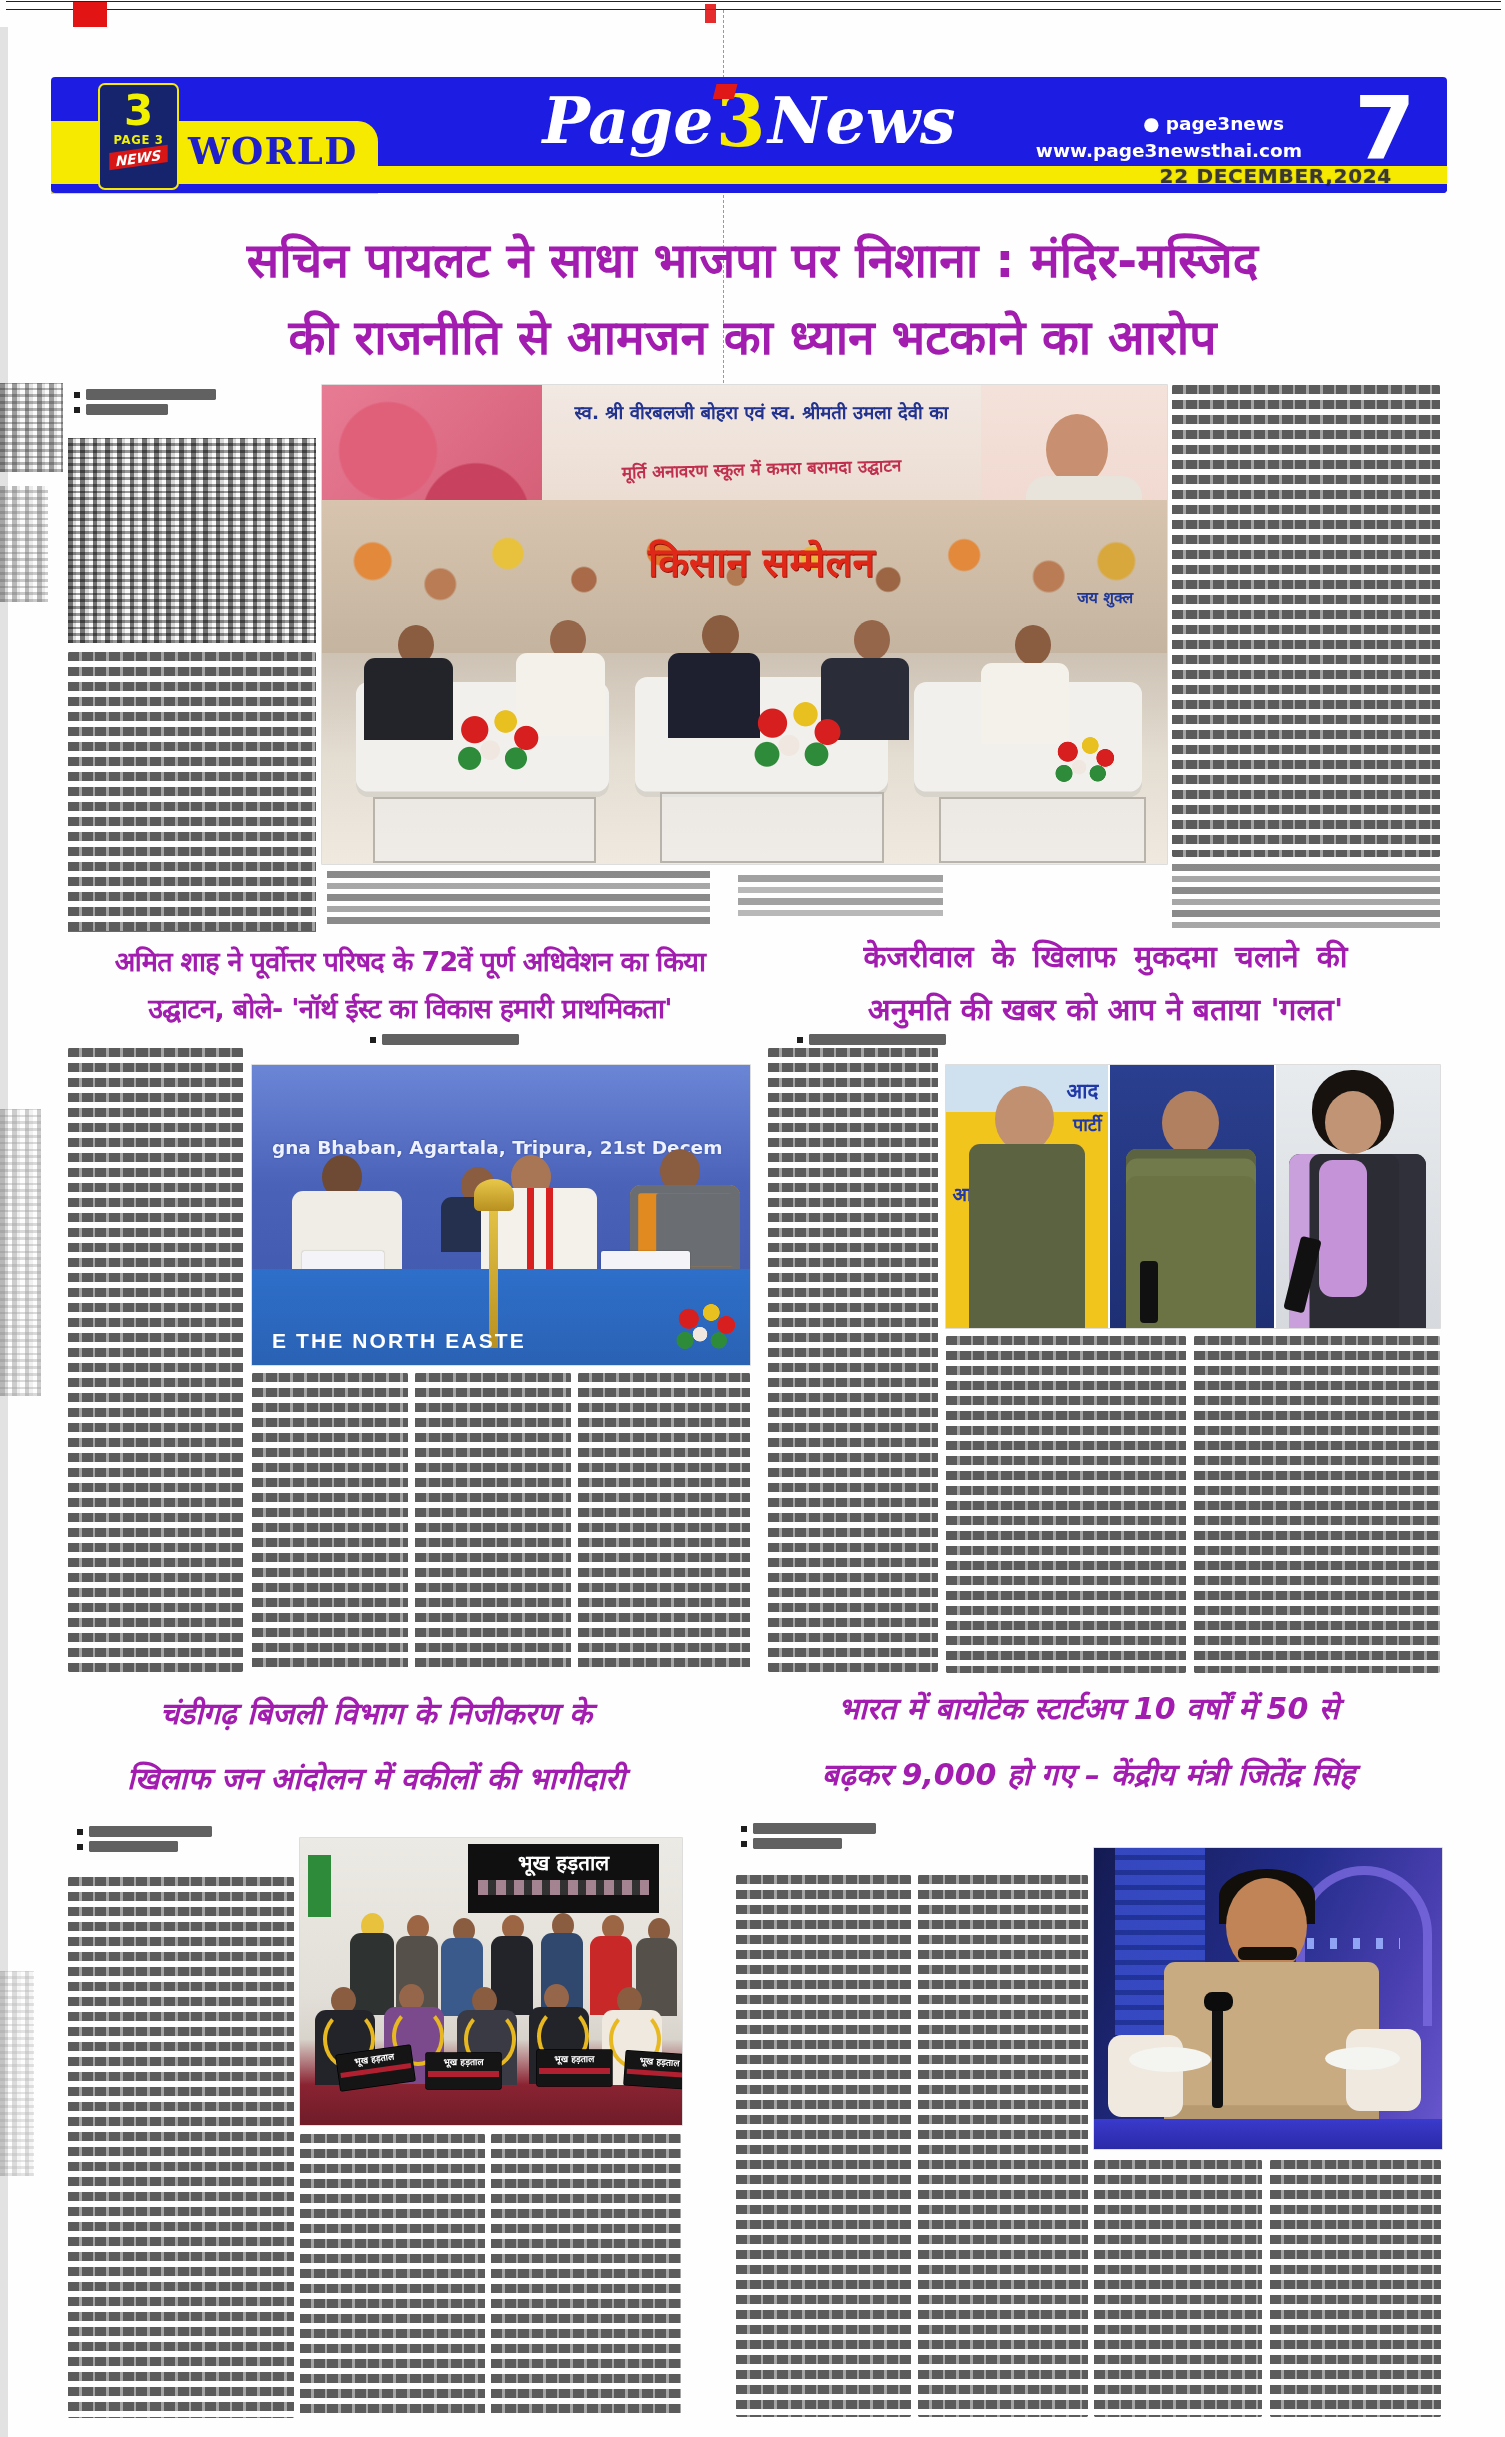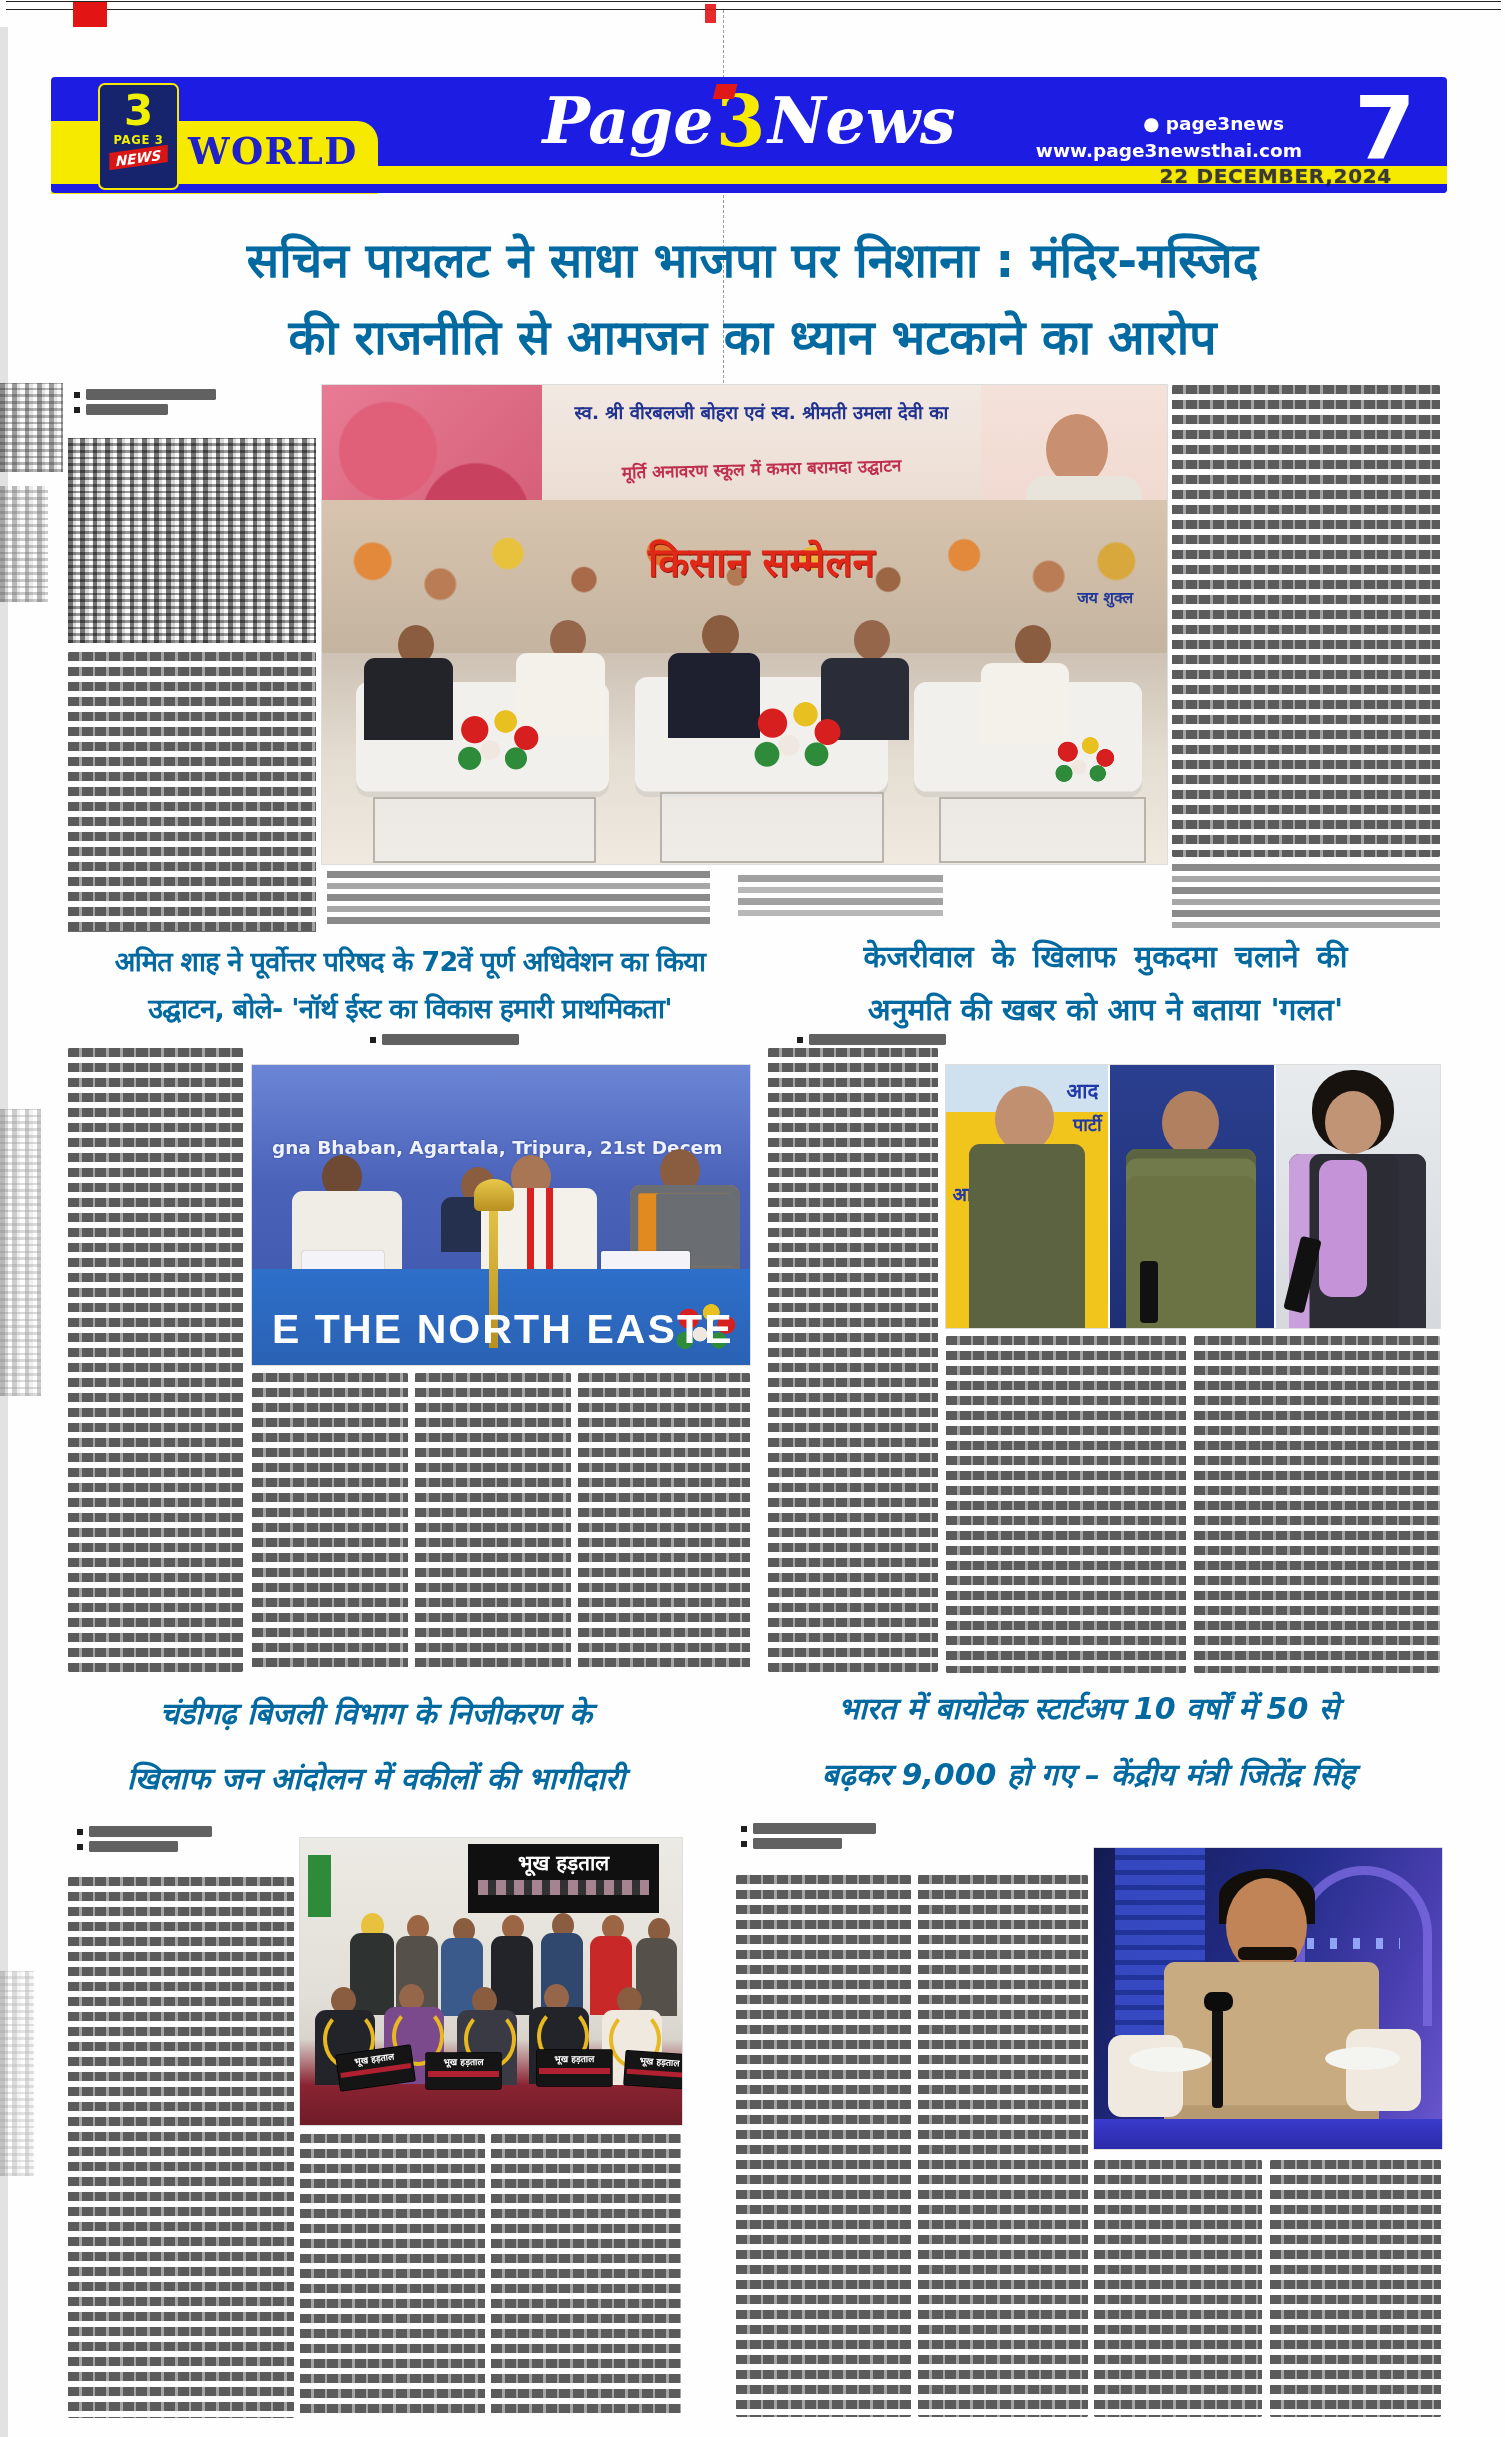--- a/index.html
+++ b/index.html
@@ -24,21 +24,21 @@
   .mh-title .w{color:#ffffff;font-family:"DejaVu Serif",serif;font-style:italic;font-weight:800;font-size:63px;line-height:68px;}
   .mh-title .y{color:#f6ea00;font-family:"DejaVu Serif",serif;font-weight:800;font-size:71px;line-height:68px;position:relative;margin:0 2.7px;}
   .flag{position:absolute;left:-1.4px;top:-2.7px;width:20.5px;height:15px;background:#e01818;transform:skewX(-14deg);}
   .mh-social{right:163px;top:36px;color:#ffffff;font-weight:700;font-size:18.5px;text-align:right;z-index:3;}
   .mh-web{right:145px;top:63px;color:#ffffff;font-weight:800;font-size:18.5px;text-align:right;z-index:3;}
   .mh-seven{right:31.5px;top:0px;color:#ffffff;font-weight:800;font-size:88px;line-height:103px;z-index:3;}
   .mh-date{left:0;top:87px;width:1341px;text-align:right;color:#1a1a3c;font-weight:800;font-size:20px;
            letter-spacing:0.7px;z-index:3;text-shadow:0 0 1.4px rgba(30,30,60,.55);opacity:.85;}
 
   
-  .hl{color:#0369a1;font-weight:800;text-align:center;}
+  .hl{color:#a21caf;font-weight:800;text-align:center;}
   .hl-xl{font-size:48px;line-height:68px;}
   .hl-md{font-size:27px;line-height:44px;letter-spacing:-0.7px;}
   .hl-md2{font-size:30px;line-height:47px;}
   .hl-it{font-style:italic;}
 
   
   .sim{background:
        repeating-linear-gradient(90deg, rgba(255,255,255,0) 0 11px, rgba(255,255,255,.45) 11px 13.7px),
        repeating-linear-gradient(180deg, rgba(45,45,45,.78) 0 9px, rgba(0,0,0,0) 9px 15px);
        border-radius:1.4px;}
@@ -94,21 +94,21 @@
      radial-gradient(circle at 20% 70%,#2e8b3a 0 11%,transparent 12%);}
   .glass-table{background:rgba(240,240,240,.5);border:2.1px solid #b8b4ac;}
 
   
   .nec{background:linear-gradient(180deg,#6c86d6 0%,#4a62b8 40%,#3c55a8 100%);}
   .nec-big{left:2%;top:5%;width:100%;color:#ffffff;font-weight:800;font-size:38px;letter-spacing:1.4px;
            font-family:"Liberation Sans",sans-serif;white-space:nowrap;text-shadow:0 0 2.7px rgba(20,40,120,.6);}
   .nec-sub{left:4%;top:24%;width:100%;color:#eef2ff;font-weight:700;font-size:18.5px;white-space:nowrap;
            text-shadow:0 0 2.1px rgba(20,40,120,.6);}
   .nec-table{left:0;bottom:0;width:100%;height:32%;background:linear-gradient(180deg,#2e6fca,#2a62b4);}
-  .nec-tabletext{left:4%;bottom:4%;width:92%;color:#ffffff;font-weight:800;font-size:41px;letter-spacing:2.1px;
+  .nec-tabletext{left:4%;bottom:4%;width:92%;color:#ffffff;font-weight:800;font-size:21px;letter-spacing:2.1px;
            font-family:"Liberation Sans",sans-serif;white-space:nowrap;}
   .nameplate{background:#f4f4f8;border-radius:2.1px;box-shadow:0 0.7px 1.4px rgba(0,0,0,.4);}
   .lamp{background:linear-gradient(180deg,#e8c84a,#b89020);}
 
   
   .aap-p1{background:linear-gradient(180deg,#cfe0ef 0 18%,#f2c51d 18% 100%);}
   .aap-p2{background:linear-gradient(180deg,#2a3f8f,#1e2f74);}
   .aap-p3{background:linear-gradient(180deg,#e8ebee,#d6dade);}
   .aap-word{color:#2038a8;font-weight:800;}
   .mic{background:#111;border-radius:4.1px;}

